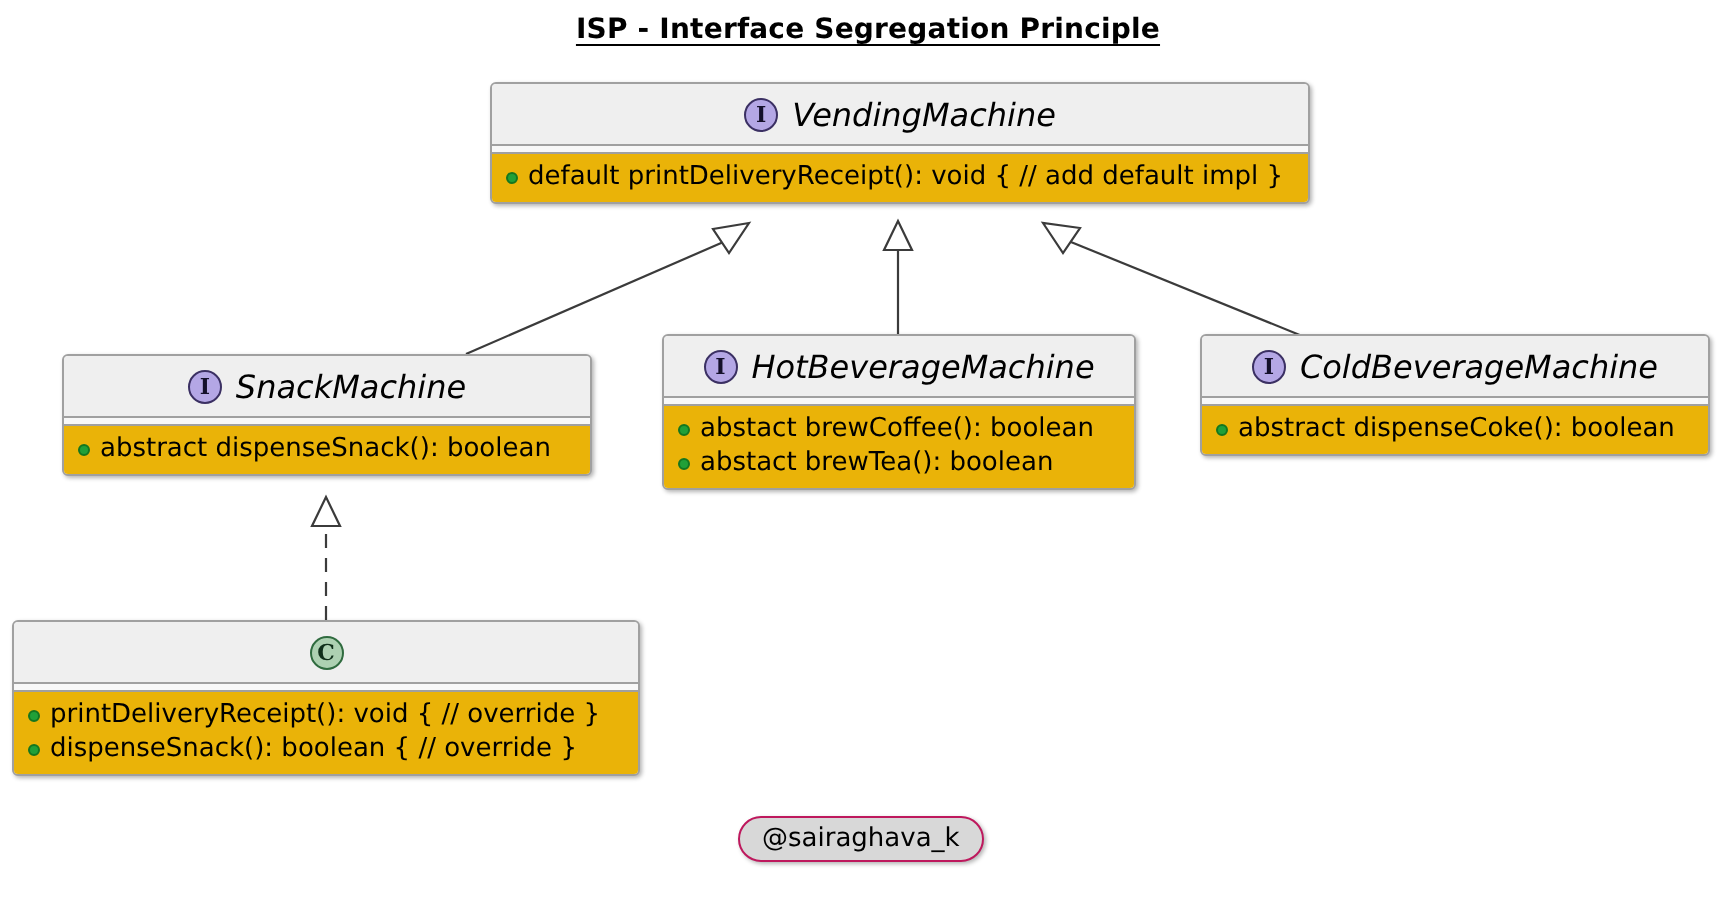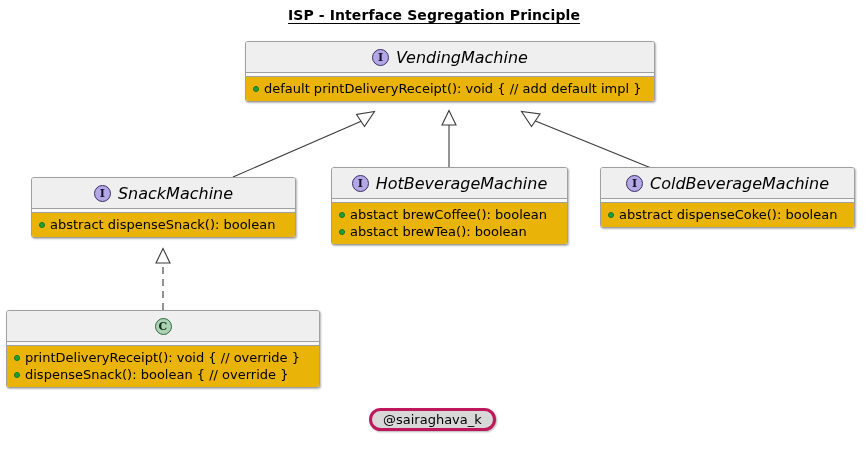--- a/index.html
+++ b/index.html
@@ -134,21 +134,21 @@
   #footer-badge {
     position: absolute;
     left: 369px;
     top: 408px;
     height: 23px;
     padding: 0 11px;
     display: flex;
     align-items: center;
     justify-content: center;
     background: #d8d8d8;
-    border: 3px solid #be185d;
+    border: 1px solid #be185d;
     border-radius: 12px;
     box-shadow: 1px 1px 2px rgba(0,0,0,0.30);
     font-size: 13px;
     white-space: nowrap;
     box-sizing: border-box;
   }
 </style>
 </head>
 <body>
 

